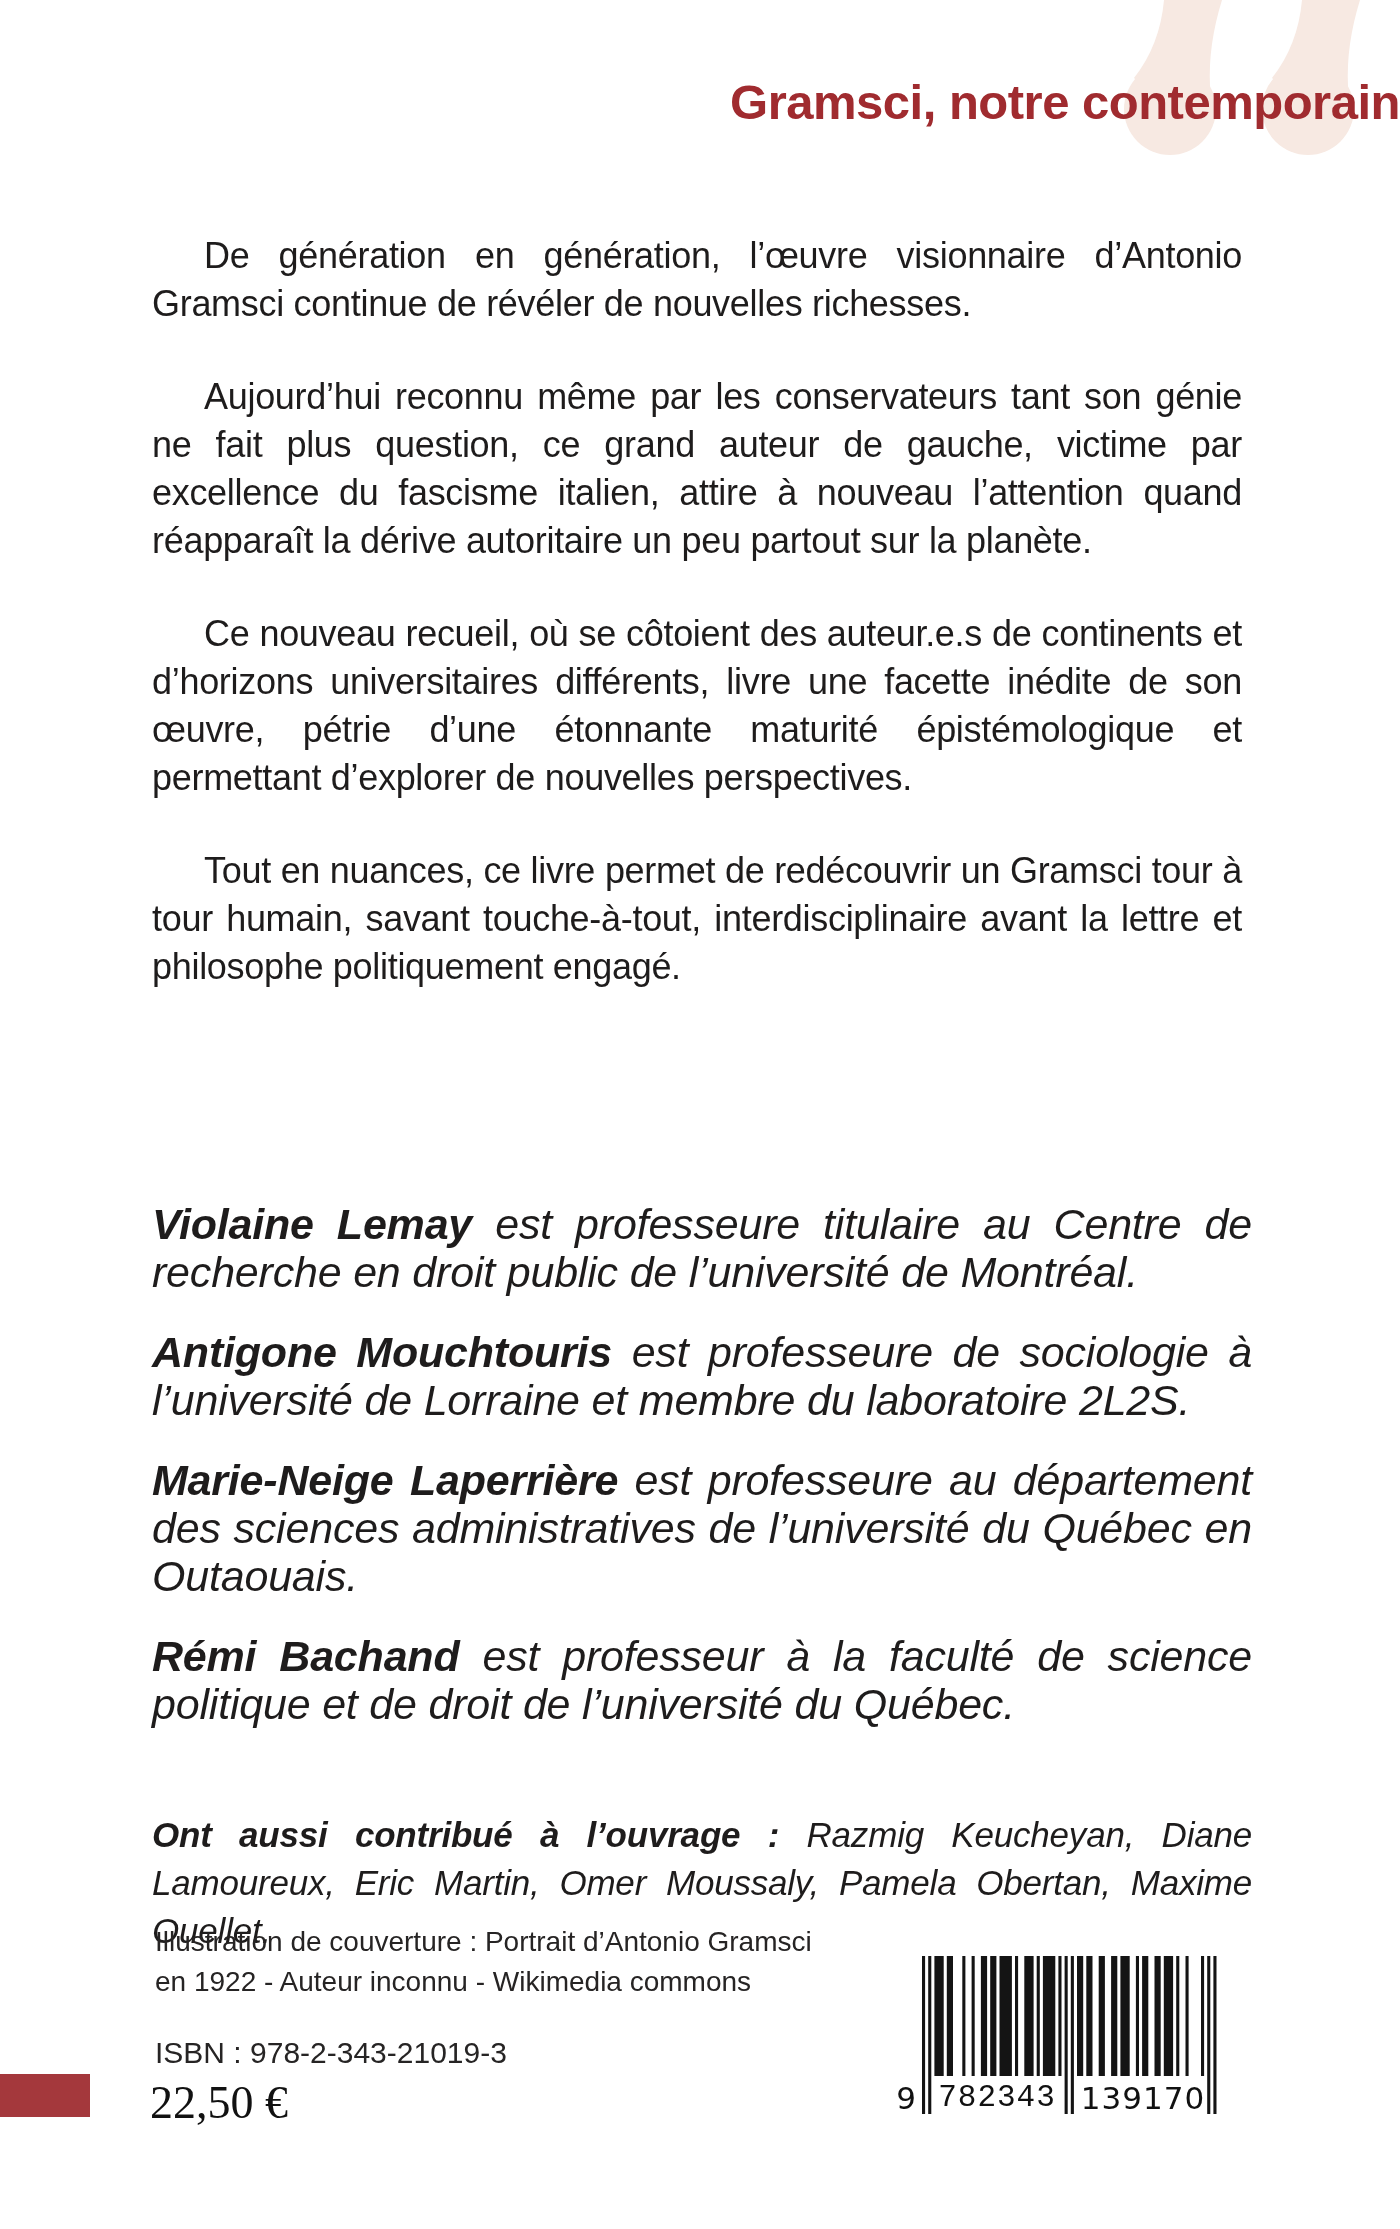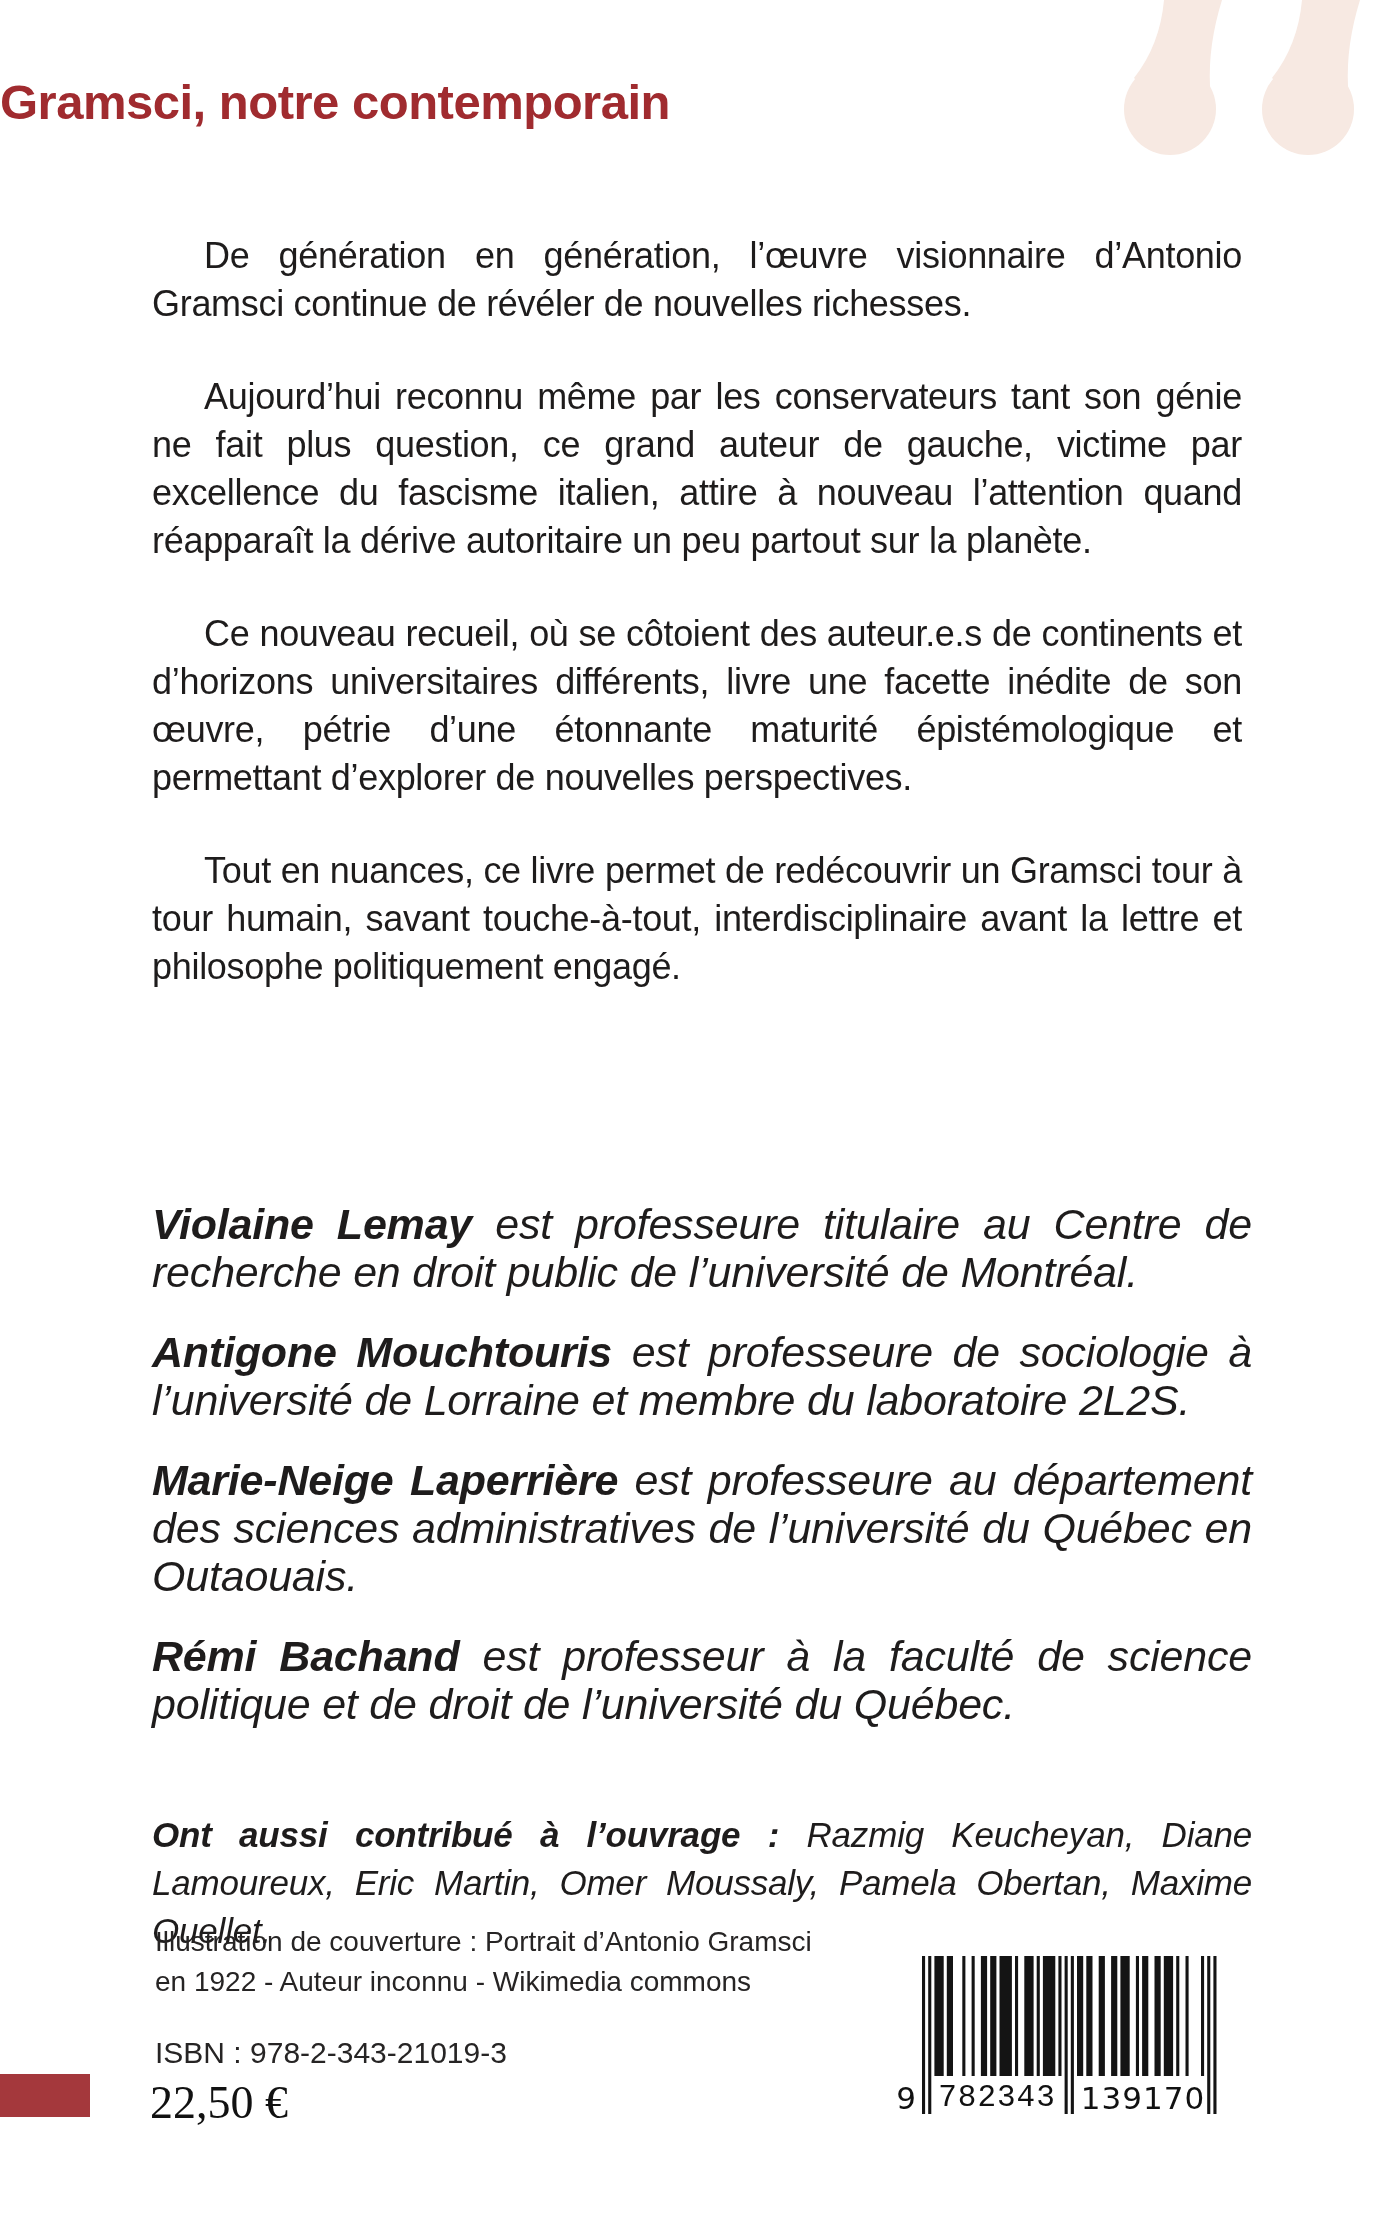--- a/index.html
+++ b/index.html
@@ -20,21 +20,21 @@
     display:flex;
     gap:18px;
     pointer-events:none;
   }
   
   .title{
     position:absolute;
     top:74px;
     left:0;
     width:100%;
-    text-align:left;
+    text-align:right;
     font-size:49px;
     font-weight:700;
     letter-spacing:-0.5px;
     color:#a02b2f;
   }
   
   .synopsis{
     position:absolute;
     top:232px;
     left:152px;

